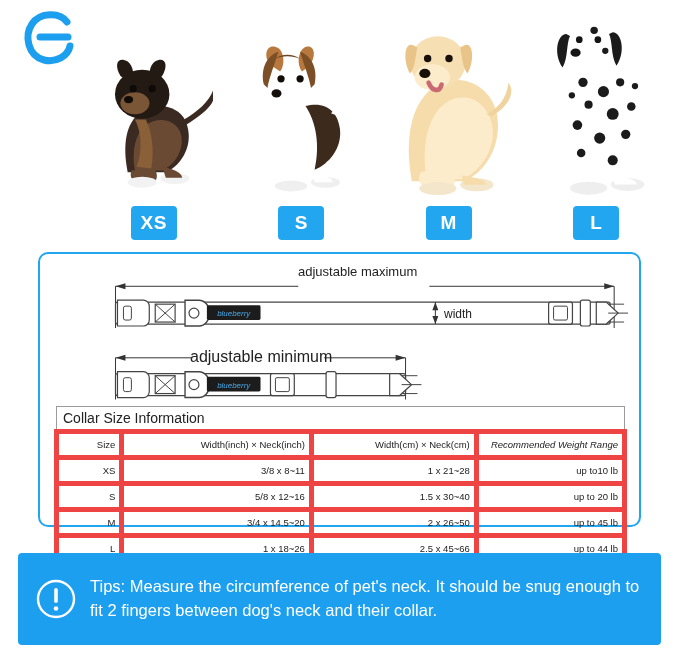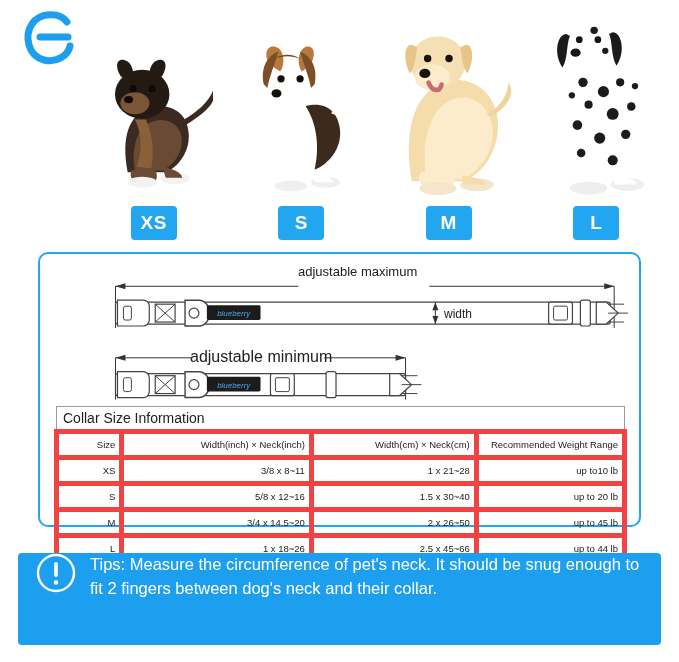--- a/index.html
+++ b/index.html
@@ -109,32 +109,33 @@
   }
   .tbl-caption td {
     text-align: left;
     border: 1px solid #9b9b9b;
     padding-left: 6px;
     font-size: 14px;
   }
   .col-size { width: 58px; }
   .col-in   { width: 198px; }
   .col-cm   { width: 170px; }
-  .col-wt   { width: 147px; }
+  .col-wt   { width: 147px; font-style: italic; }
 
   
   .tips {
     position: absolute;
     left: 18px;
     top: 553px;
     width: 643px;
     height: 92px;
     background: #1d9ff0;
     border-radius: 4px;
     display: flex;
+    align-items: center;
     box-sizing: border-box;
     padding: 0 18px;
   }
   .tips-icon {
     flex: 0 0 auto;
     width: 40px;
     height: 40px;
     margin-right: 14px;
   }
   .tips-text {

